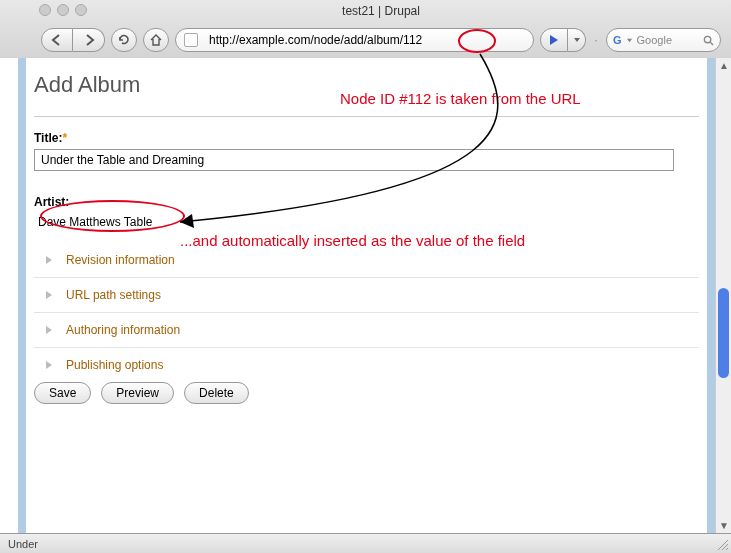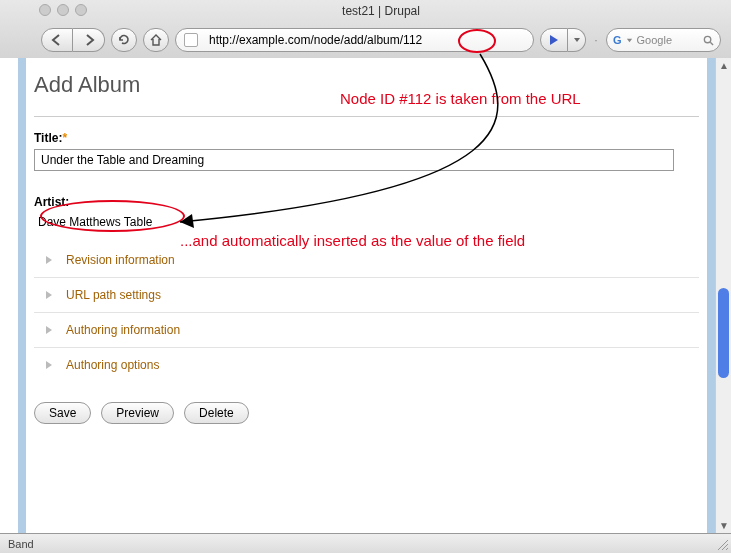--- a/index.html
+++ b/index.html
@@ -29,21 +29,21 @@
   .page-title { font-size:22px; font-weight:normal; color:#555; padding:14px 0 10px; }
   .divider { border-top:1px solid #ccc; margin:8px 0 14px; }
   .form-label { font-weight:bold; font-size:12px; margin-bottom:4px; }
   .req { color:#e68a00; }
   .text-input { width:640px; height:22px; border:1px solid #999; padding:10px 6px; font-size:12px; font-family:inherit; }
   .section { margin-top:24px; }
   .artist-val { font-size:12px; padding:2px 0 0 4px; }
   .fieldset-list { margin-top:14px; }
   .fieldset-list .fs { border-bottom:1px solid #e3e3e3; padding:10px 0 10px 32px; font-size:12px; color:#a16207; position:relative; }
   .fs .tri { position:absolute; left:10px; top:12px; }
-  .button-row { display:flex; gap:10px; margin-top:20px; }
+  .button-row { display:flex; gap:10px; }
   .pill-btn { background: linear-gradient(#fdfdfd,#e4e4e4); border:1px solid #999; border-radius:11px; height:22px; padding:0 14px; font-size:12px; font-family:inherit; }
   .statusbar { position:absolute; bottom:0; left:0; right:0; height:20px; background:linear-gradient(#efefef,#dcdcdc); border-top:1px solid #999; display:flex; align-items:center; padding:0 8px; font-size:11px; color:#444; }
   .osx-scroll { position:absolute; right:0; top:58px; bottom:20px; width:16px; background:#efefef; border-left:1px solid #ccc; }
   .scroll-pill { position:absolute; right:2px; top:230px; width:11px; height:90px; background:#4f7fe6; border-radius:6px; }
   .scroll-arrow { position:absolute; left:3px; font-size:10px; color:#666; }
   .annotation { position:absolute; color:#e2001a; font-family: "Comic Sans MS", cursive, sans-serif; font-size:15px; pointer-events:none; }
   .ellipse { position:absolute; border:2px solid #e2001a; border-radius:50%; pointer-events:none; }
   .resize { position:absolute; right:2px; bottom:2px; }
   svg.overlay { position:absolute; top:0; left:0; pointer-events:none; }
 </style>
@@ -147,40 +147,40 @@
       <div class="fs">
         <svg class="tri" width="10" height="10" viewBox="0 0 10 10">
             <path d="M2 1 L8 5 L2 9 Z" fill="#bbb"></path>
           </svg>
         <span>Authoring information</span>
       </div>
       <div class="fs" style="border-bottom:none">
         <svg class="tri" width="10" height="10" viewBox="0 0 10 10">
             <path d="M2 1 L8 5 L2 9 Z" fill="#bbb"></path>
           </svg>
-        <span>Authoring options</span>
+        <span>Publishing options</span>
       </div>
     </div>
 
     <div class="button-row">
       <button class="pill-btn">Save</button>
       <button class="pill-btn">Preview</button>
       <button class="pill-btn">Delete</button>
     </div>
   </div>
 </div>
 
 <div class="osx-scroll">
   <span class="scroll-arrow" style="top:2px">▲</span>
   <div class="scroll-pill"></div>
   <span class="scroll-arrow" style="bottom:2px">▼</span>
 </div>
 
 <div class="statusbar">
-  <span>Band</span>
+  <span>Under</span>
   <svg class="resize" width="14" height="14" viewBox="0 0 14 14">
     <line x1="3" y1="13" x2="13" y2="3" stroke="#999"></line>
       <line x1="7" y1="13" x2="13" y2="7" stroke="#999"></line>
       <line x1="11" y1="13" x2="13" y2="11" stroke="#999"></line>
   </svg>
 </div>
 
 <div class="ellipse" style="left:458px; top:29px; width:38px; height:24px;"></div>
 <div class="ellipse" style="left:40px; top:200px; width:145px; height:32px;"></div>
 <div class="annotation" style="left:340px; top:90px;">Node ID #112 is taken from the URL</div>

